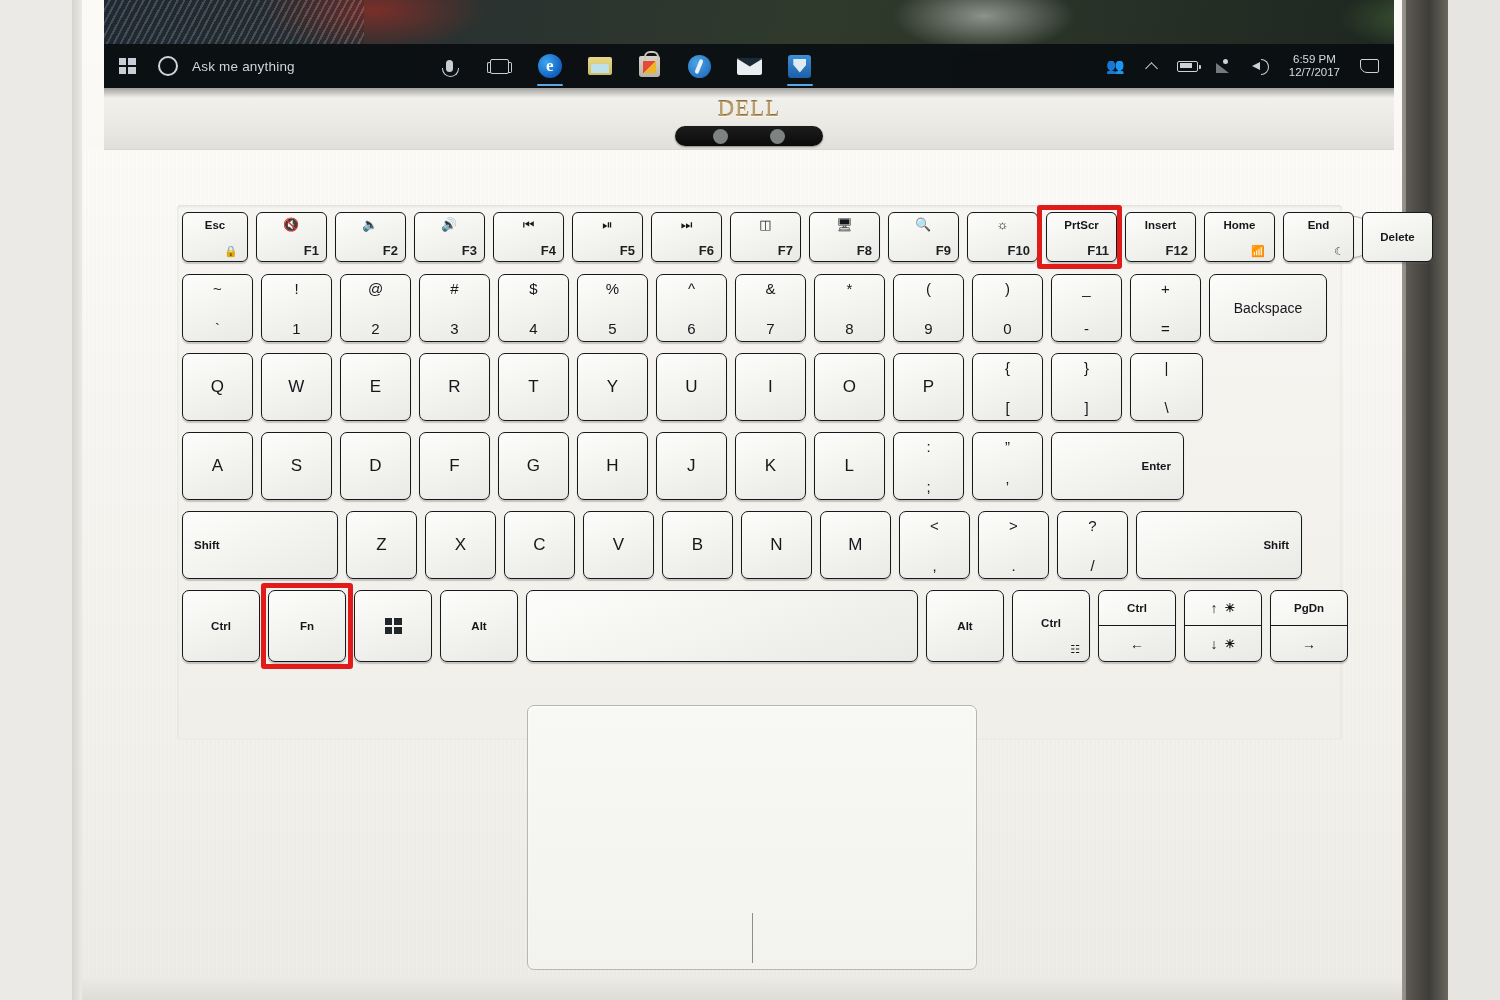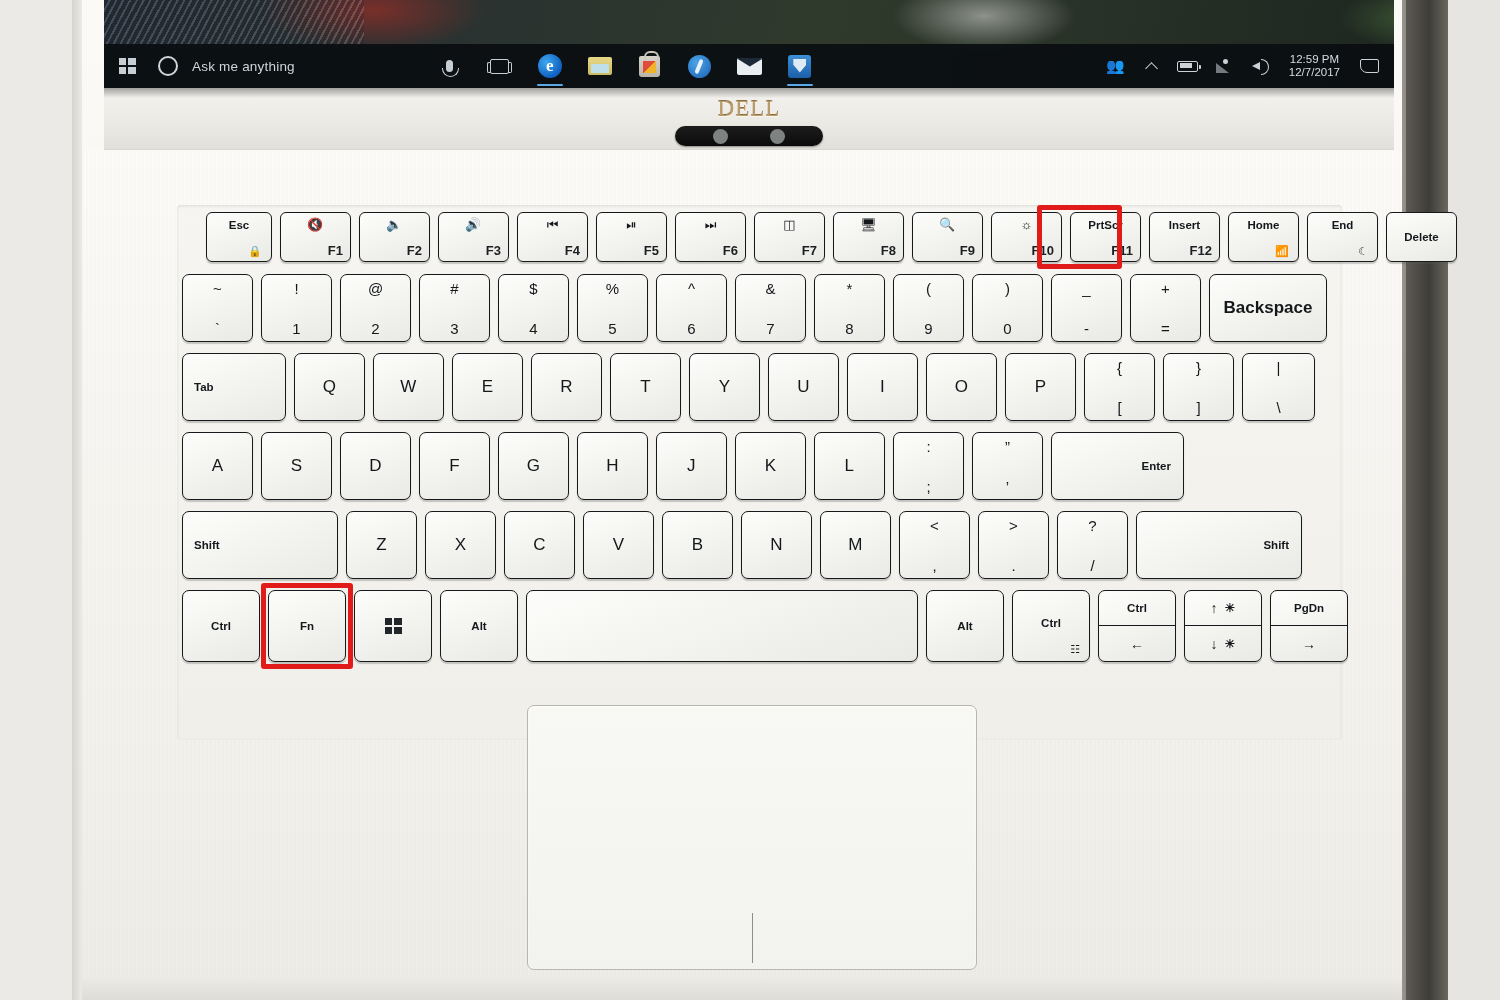--- a/index.html
+++ b/index.html
@@ -181,21 +181,21 @@
     display:flex; align-items:center; justify-content:center;
     color:#14181b;
     flex:none;
     user-select:none;
   }
   .key.fn-row { border-radius:6px; }
 
   
   .lbl-c { font-size:17px; font-weight:500; letter-spacing:.3px; }
   .lbl-word { font-size:11.5px; font-weight:600; }
-  .lbl-word-lg { font-size:17px; font-weight:700; }
+  .lbl-word-lg { font-size:14px; font-weight:400; }
 
   .dual { position:relative; width:100%; height:100%; }
   .dual .top {
     position:absolute; left:0; right:0; top:5px; text-align:center;
     font-size:15px; font-weight:500;
   }
   .dual .bot {
     position:absolute; left:0; right:0; bottom:4px; text-align:center;
     font-size:15px; font-weight:500;
   }
@@ -339,21 +339,21 @@
           <div class="tr-ic">
               <span class="ic-batt"></span>
             </div>
           <div class="tr-ic">
               <span class="ic-net"></span>
             </div>
           <div class="tr-ic">
               <span class="ic-vol"></span>
             </div>
           <div class="clock">
-            <div>12:59 PM</div>
+            <div>6:59 PM</div>
             <div>12/7/2017</div>
           </div>
           <div class="tr-ic">
               <span class="ic-notif"></span>
             </div>
         </div>
       </div>
     </div>
 
     <div class="lid-band">
@@ -365,21 +365,21 @@
     </div>
 
     <div class="deck">
       <div class="palm-tex"></div>
       <div class="kbd-recess"></div>
 
       <div class="power-btn"></div>
 
       <div class="keyboard">
 
-        <div class="krow" style="top:0; height:48px; gap:8px;margin-left:24px;">
+        <div class="krow" style="top:0; height:48px; gap:8px;">
 
           <div class="key fn-row" style="width:66px;height:50px;">
             <div class="fnkey">
               <span class="wd">Esc</span>
               <span class="sub-r">🔒</span>
             </div>
           </div>
 
           <div class="key fn-row" style="width:71px;height:50px;">
             <div class="fnkey">
@@ -562,23 +562,20 @@
               <span class="top">+</span>
               <span class="bot">=</span>
             </div>
           </div>
           <div class="key" style="width:118px;height:68px;">
             <span class="lbl-word-lg">Backspace</span>
           </div>
         </div>
 
         <div class="krow" style="top:141px; height:68px; gap:8px;">
-          <div class="key" style="width:104px;height:68px;justify-content:flex-start;">
-            <span class="corner-bl">Tab</span>
-          </div>
           <div class="key" style="width:71px;height:68px;">
               <span class="lbl-c">Q</span>
             </div>
           <div class="key" style="width:71px;height:68px;">
               <span class="lbl-c">W</span>
             </div>
           <div class="key" style="width:71px;height:68px;">
               <span class="lbl-c">E</span>
             </div>
           <div class="key" style="width:71px;height:68px;">

